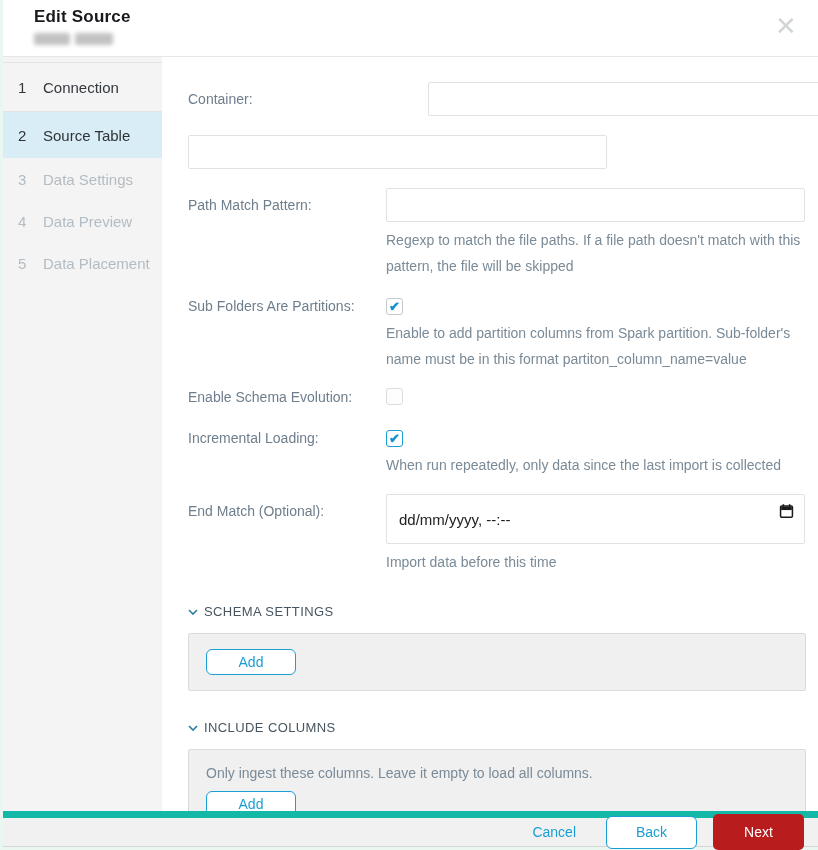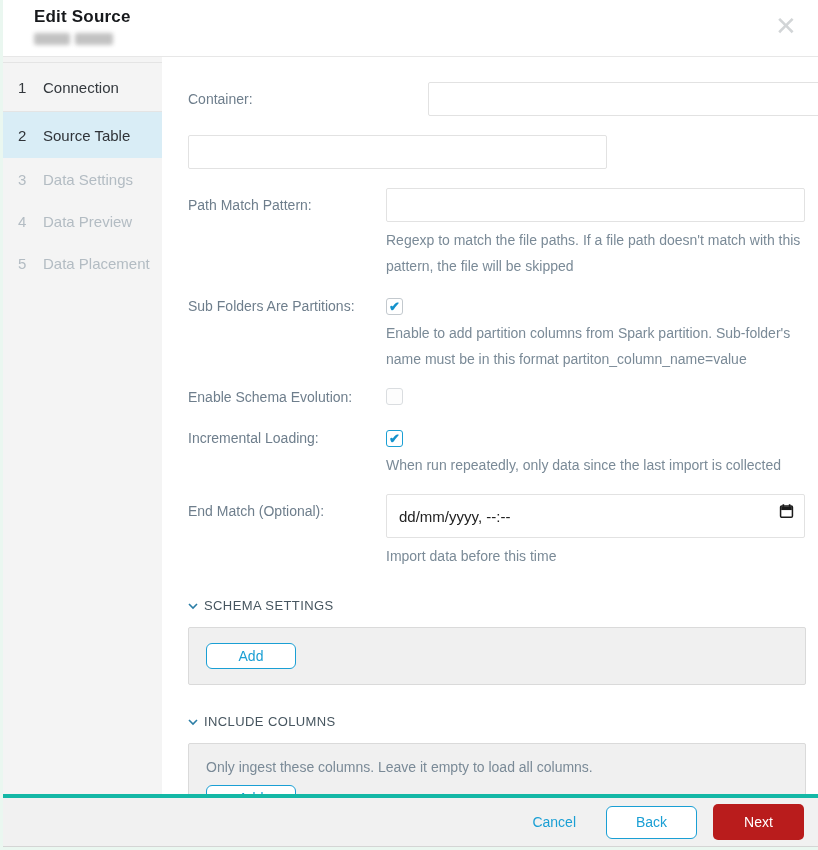--- a/index.html
+++ b/index.html
@@ -52,43 +52,43 @@
   .cb {
     width: 17px; height: 17px; border: 1px solid #c3c9ce; border-radius: 3px;
     background: #fff; display: inline-flex; align-items: center; justify-content: center;
     cursor: pointer; position: relative;
   }
   .cb.unchecked { border-color: #dadde0; background: #fdfdfd; }
   .cb.focused { border-color: #1a9fd4; }
   .cb.checked::after { content: "\2714"; color: #1492cc; font-size: 13px; font-weight: bold; }
   .dt-wrap { position: relative; width: 419px; }
   .dt {
-    width: 419px; height: 44px; border: 1px solid #e2e2e2; border-radius: 2px;
+    width: 419px; height: 50px; border: 1px solid #e2e2e2; border-radius: 2px;
     font-family: "Liberation Sans", sans-serif; font-size: 15px; color: #222;
     padding: 0 34px 0 12px; outline: none;
   }
   .cal-icon { position: absolute; right: 11px; top: 9px; cursor: pointer; }
   
   .sect-hdr { display: flex; align-items: center; gap: 6px; margin-top: 27px; cursor: pointer; }
   .sect-title { font-size: 13px; color: #46555f; letter-spacing: .4px; }
   .panel {
     margin-top: 13px; background: #f0f0f0; border: 1px solid #dadada; border-radius: 2px;
     padding: 15px 17px; width: 618px;
   }
   .panel-note { font-size: 14px; color: #7a8a97; margin-bottom: 10px; }
   .btn-add {
     width: 90px; height: 26px; background: #fff; border: 1px solid #1a9fd4; border-radius: 6px;
     color: #1a9fd4; font-family: "Liberation Sans", sans-serif; font-size: 14px; cursor: pointer;
   }
   .mb19 { margin-bottom: 19px; gap: 42px; } .mb18 { margin-bottom: 18px; }
   .mb16 { margin-bottom: 16px; } .mb20 { margin-bottom: 20px; }
   
   .ftr {
-    height: 53px; flex: none; background: #f1f1f1;
-    border-top: 4px solid #14b8a6; border-bottom: 1px solid #d5d5d5;
+    height: 36px; flex: none; background: #f1f1f1;
+    border-top: 7px solid #14b8a6; border-bottom: 1px solid #d5d5d5;
     display: flex; align-items: center; justify-content: flex-end; padding-right: 14px; gap: 16px;
   }
   .link-cancel { color: #1a9fd4; font-size: 14px; cursor: pointer; margin-right: 14px; }
   .btn-back {
     width: 91px; height: 33px; background: #fff; border: 1px solid #1a9fd4; border-radius: 6px;
     color: #1a9fd4; font-family: "Liberation Sans", sans-serif; font-size: 14px; cursor: pointer;
   }
   .btn-next {
     width: 91px; height: 36px; background: #b91c1c; border: none; border-radius: 5px;
     color: #fff; font-family: "Liberation Sans", sans-serif; font-size: 14px; cursor: pointer;

